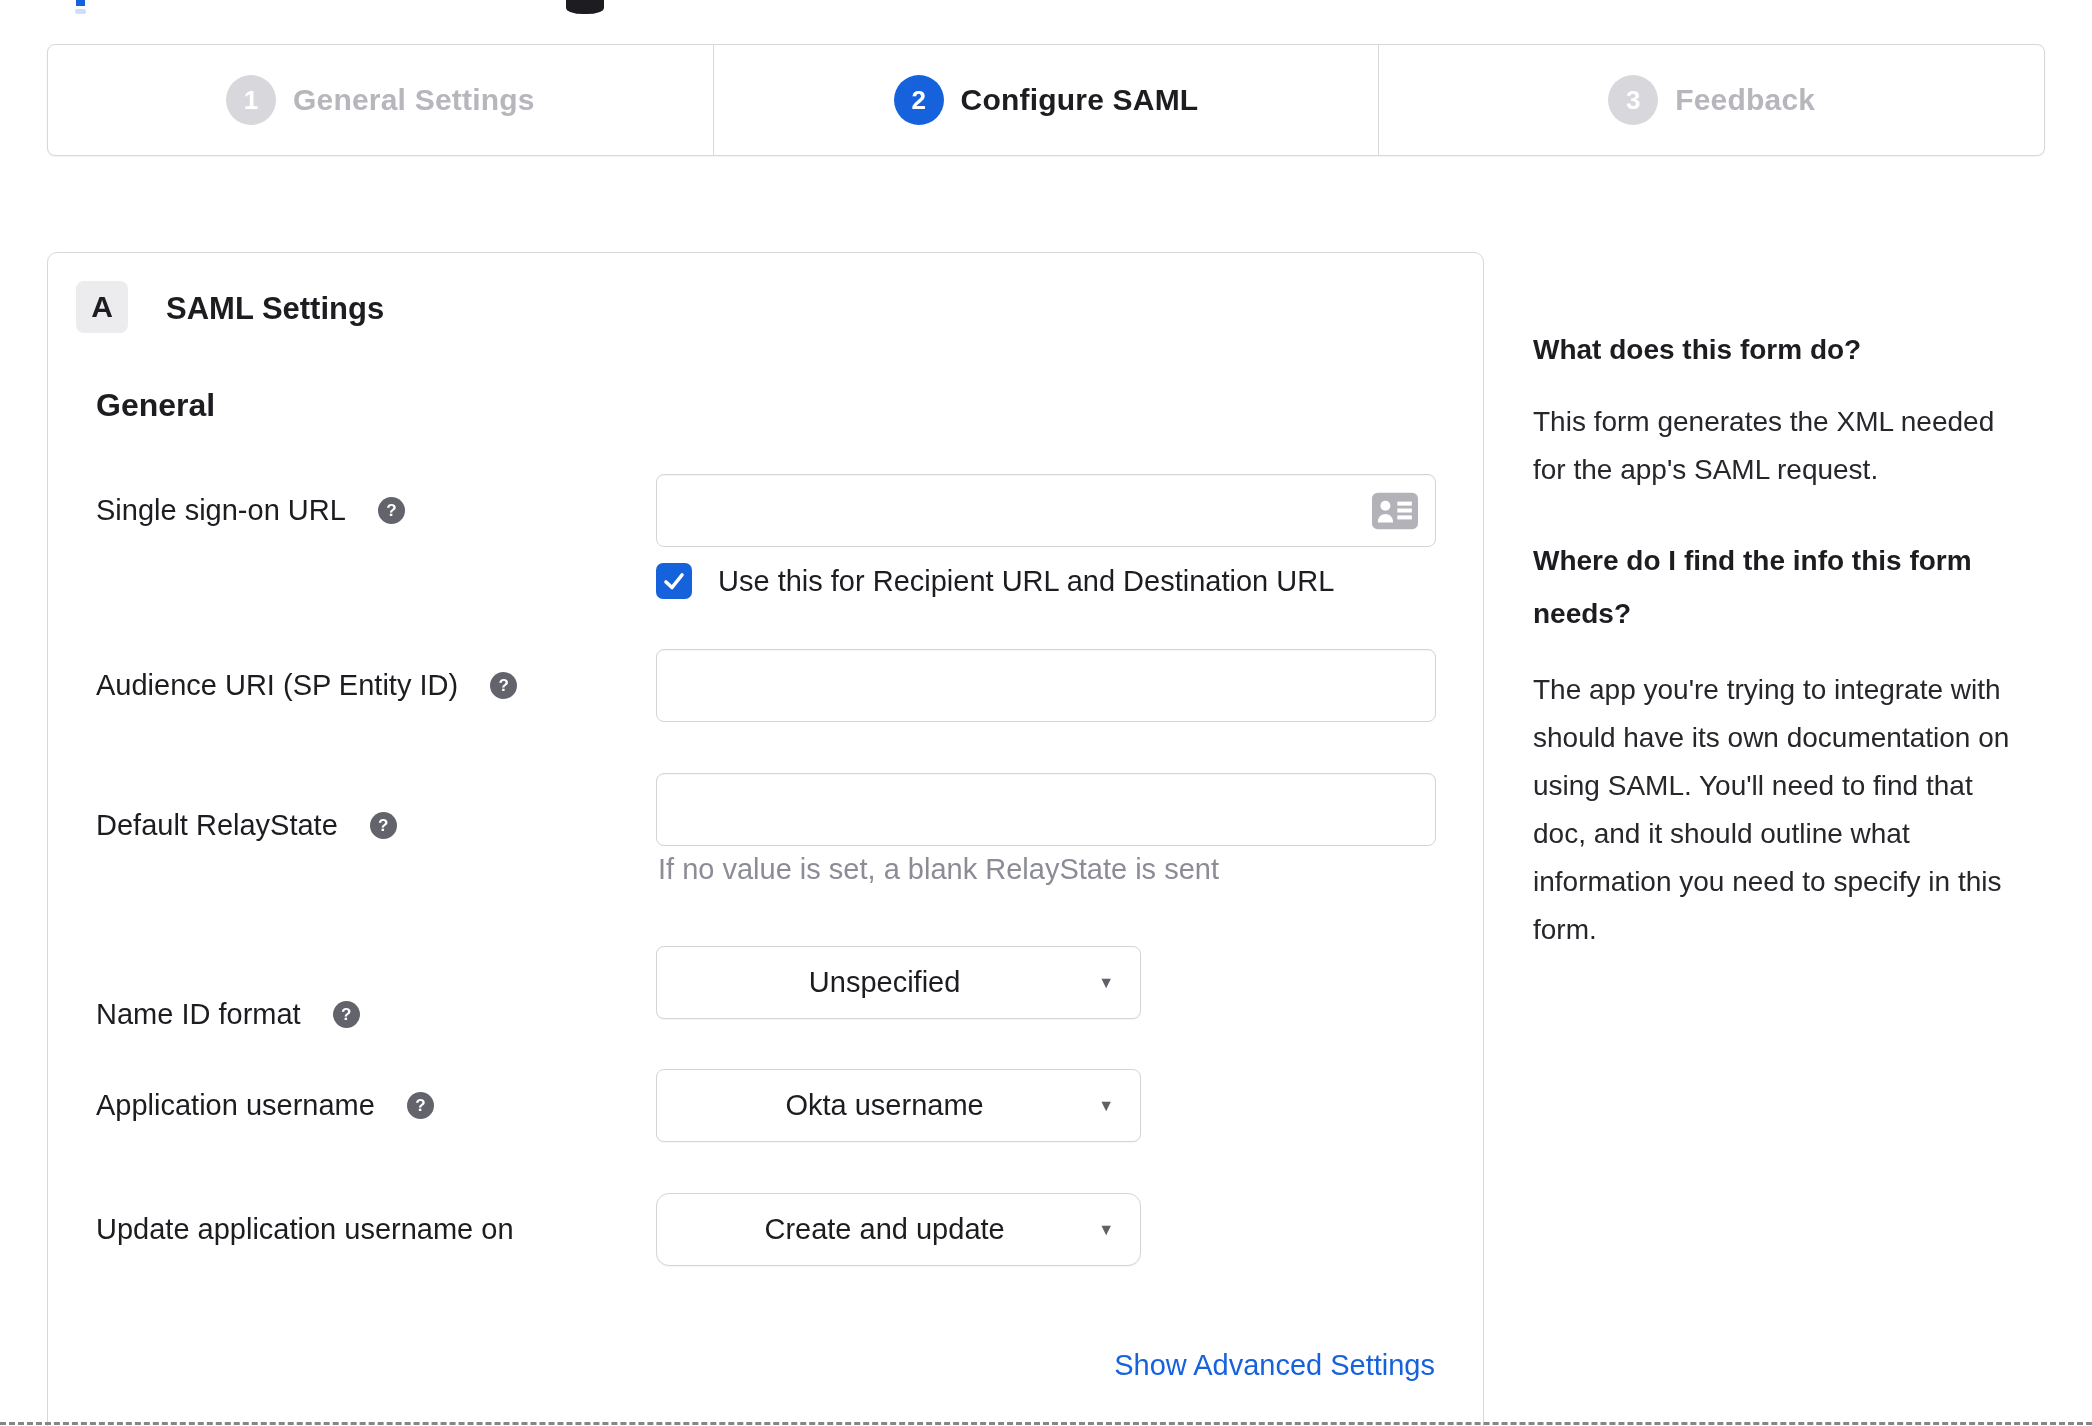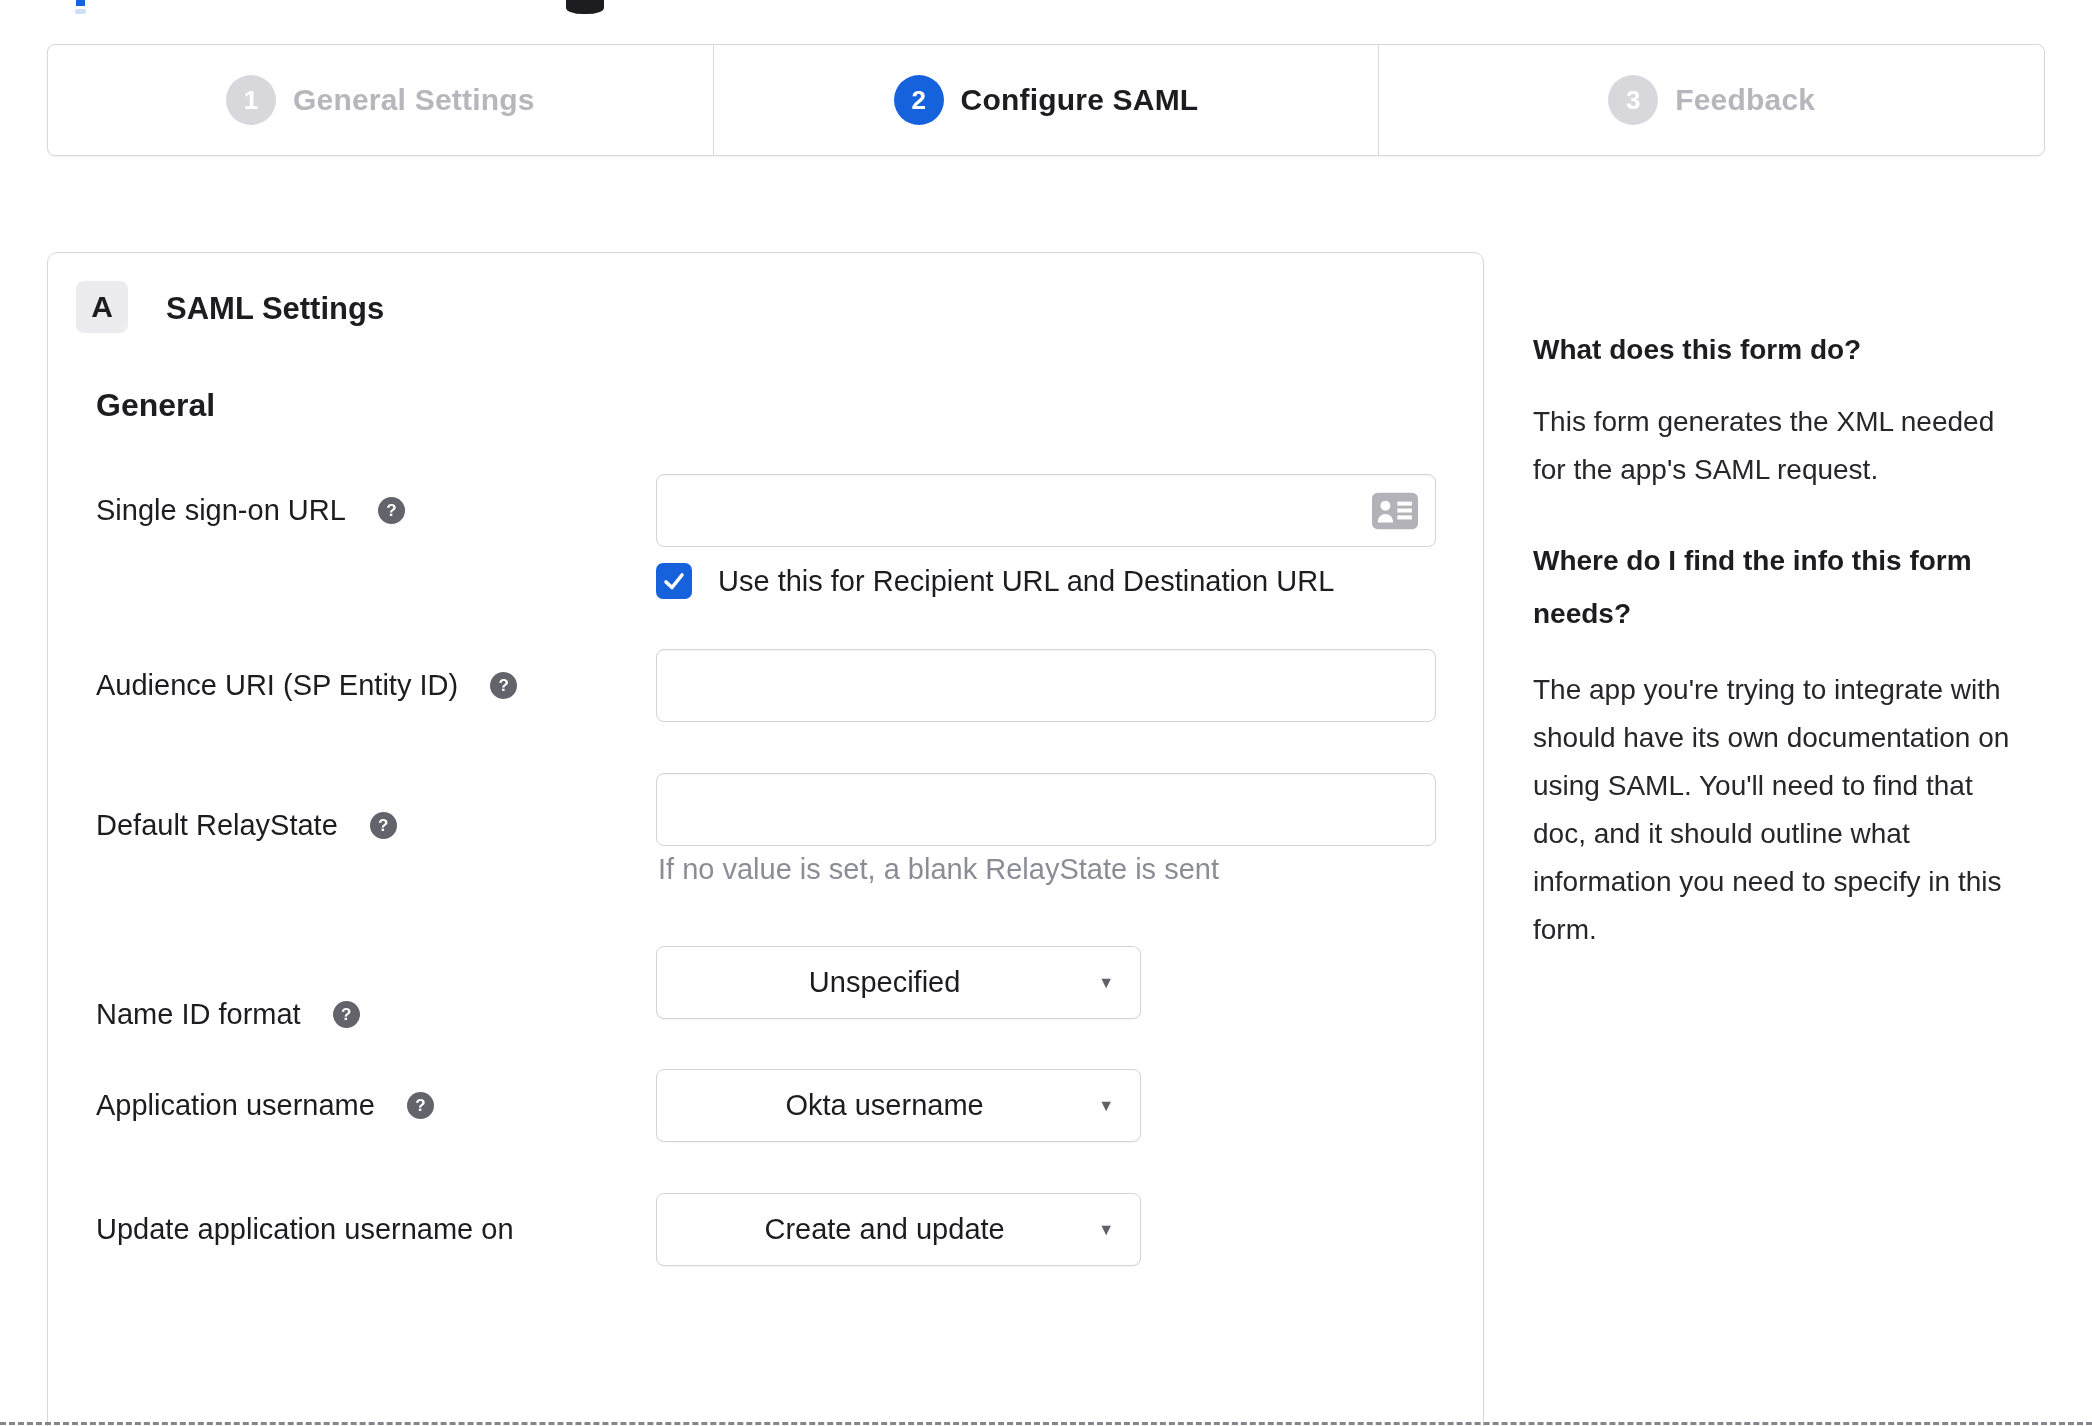--- a/index.html
+++ b/index.html
@@ -154,25 +154,26 @@
     <span class="help-icon">?</span>
   </div>
   <div class="select" style="top:816px;">
     <span class="select-value">Okta username</span>
     <span class="select-arrow">▼</span>
   </div>
 
   <div class="row-label" style="top:940px;">
     <span>Update application username on</span>
   </div>
-  <div class="select" style="top:940px;">
+  <div class="select" style="top:940px;border-radius:13px;">
     <span class="select-value">Create and update</span>
     <span class="select-arrow">▼</span>
   </div>
 
+  <div class="advanced-link">Show Advanced Settings</div>
 </div>
 
 <div class="bottom-dashed"></div>
 
 <div class="help-panel">
   <div class="help-title q1">What does this form do?</div>
   <div class="help-body q1">This form generates the XML needed
 for the app's SAML request.</div>
   <div class="help-title q2">Where do I find the info this form
 needs?</div>

